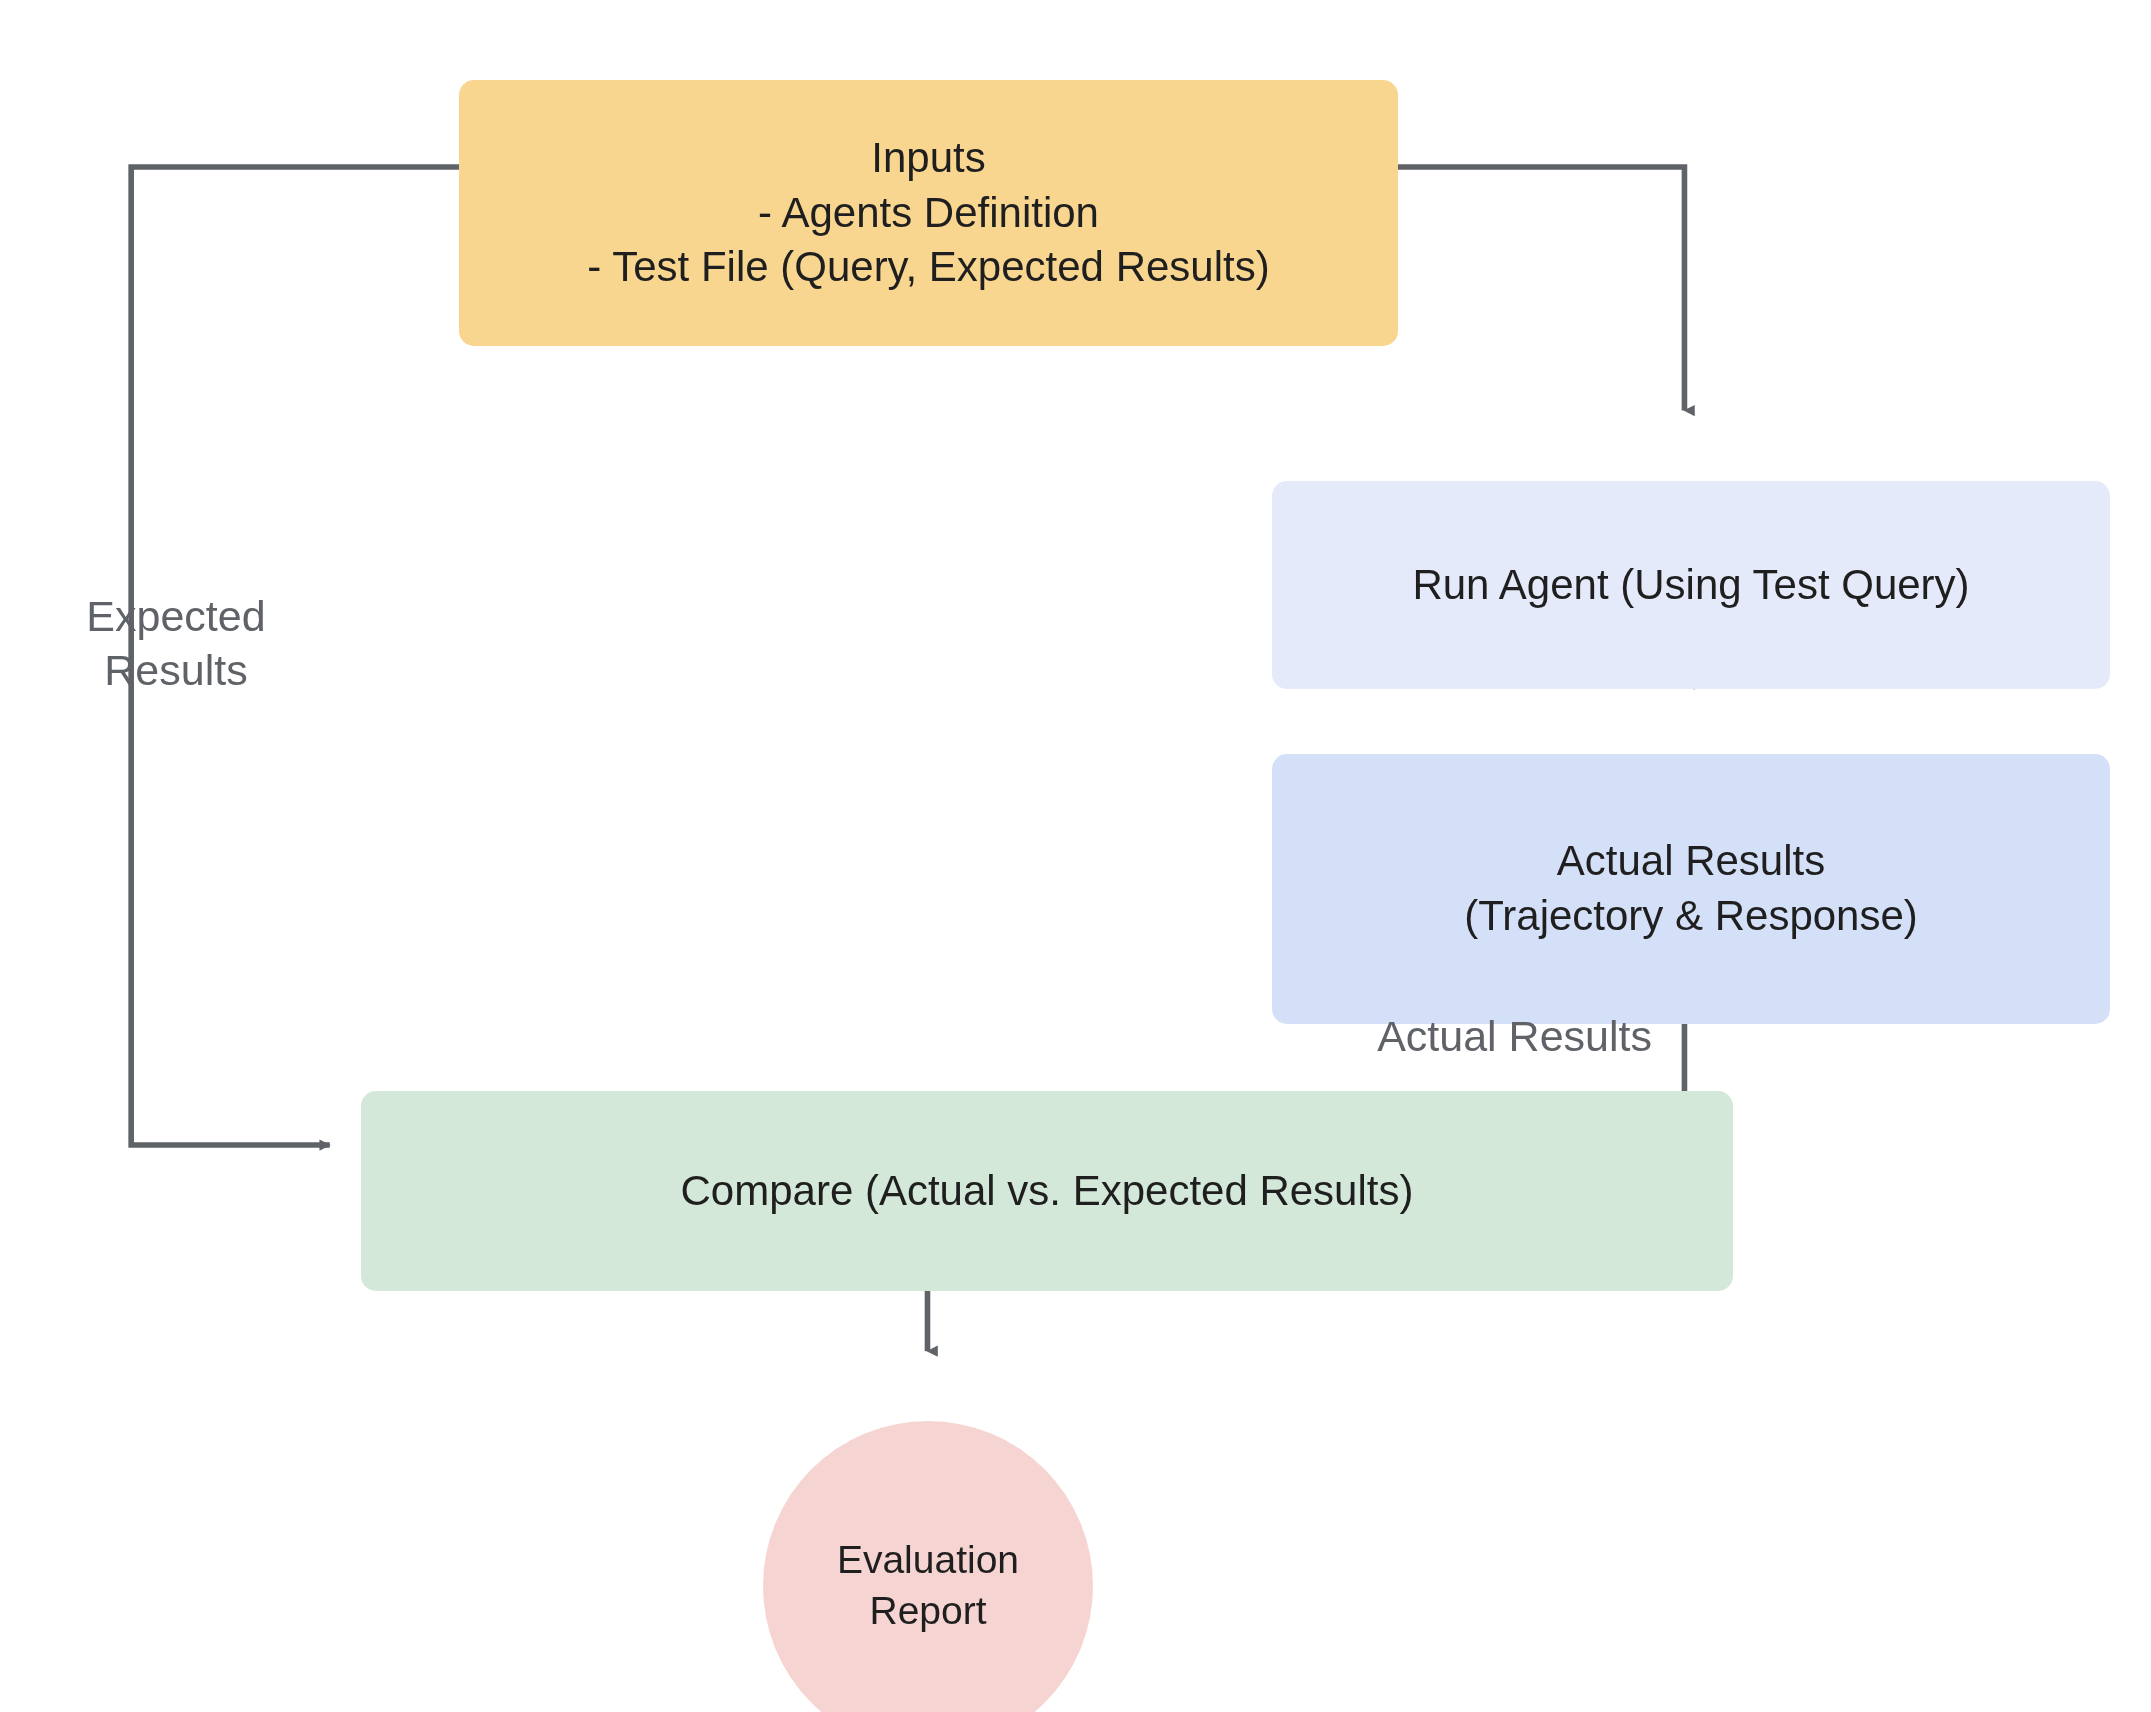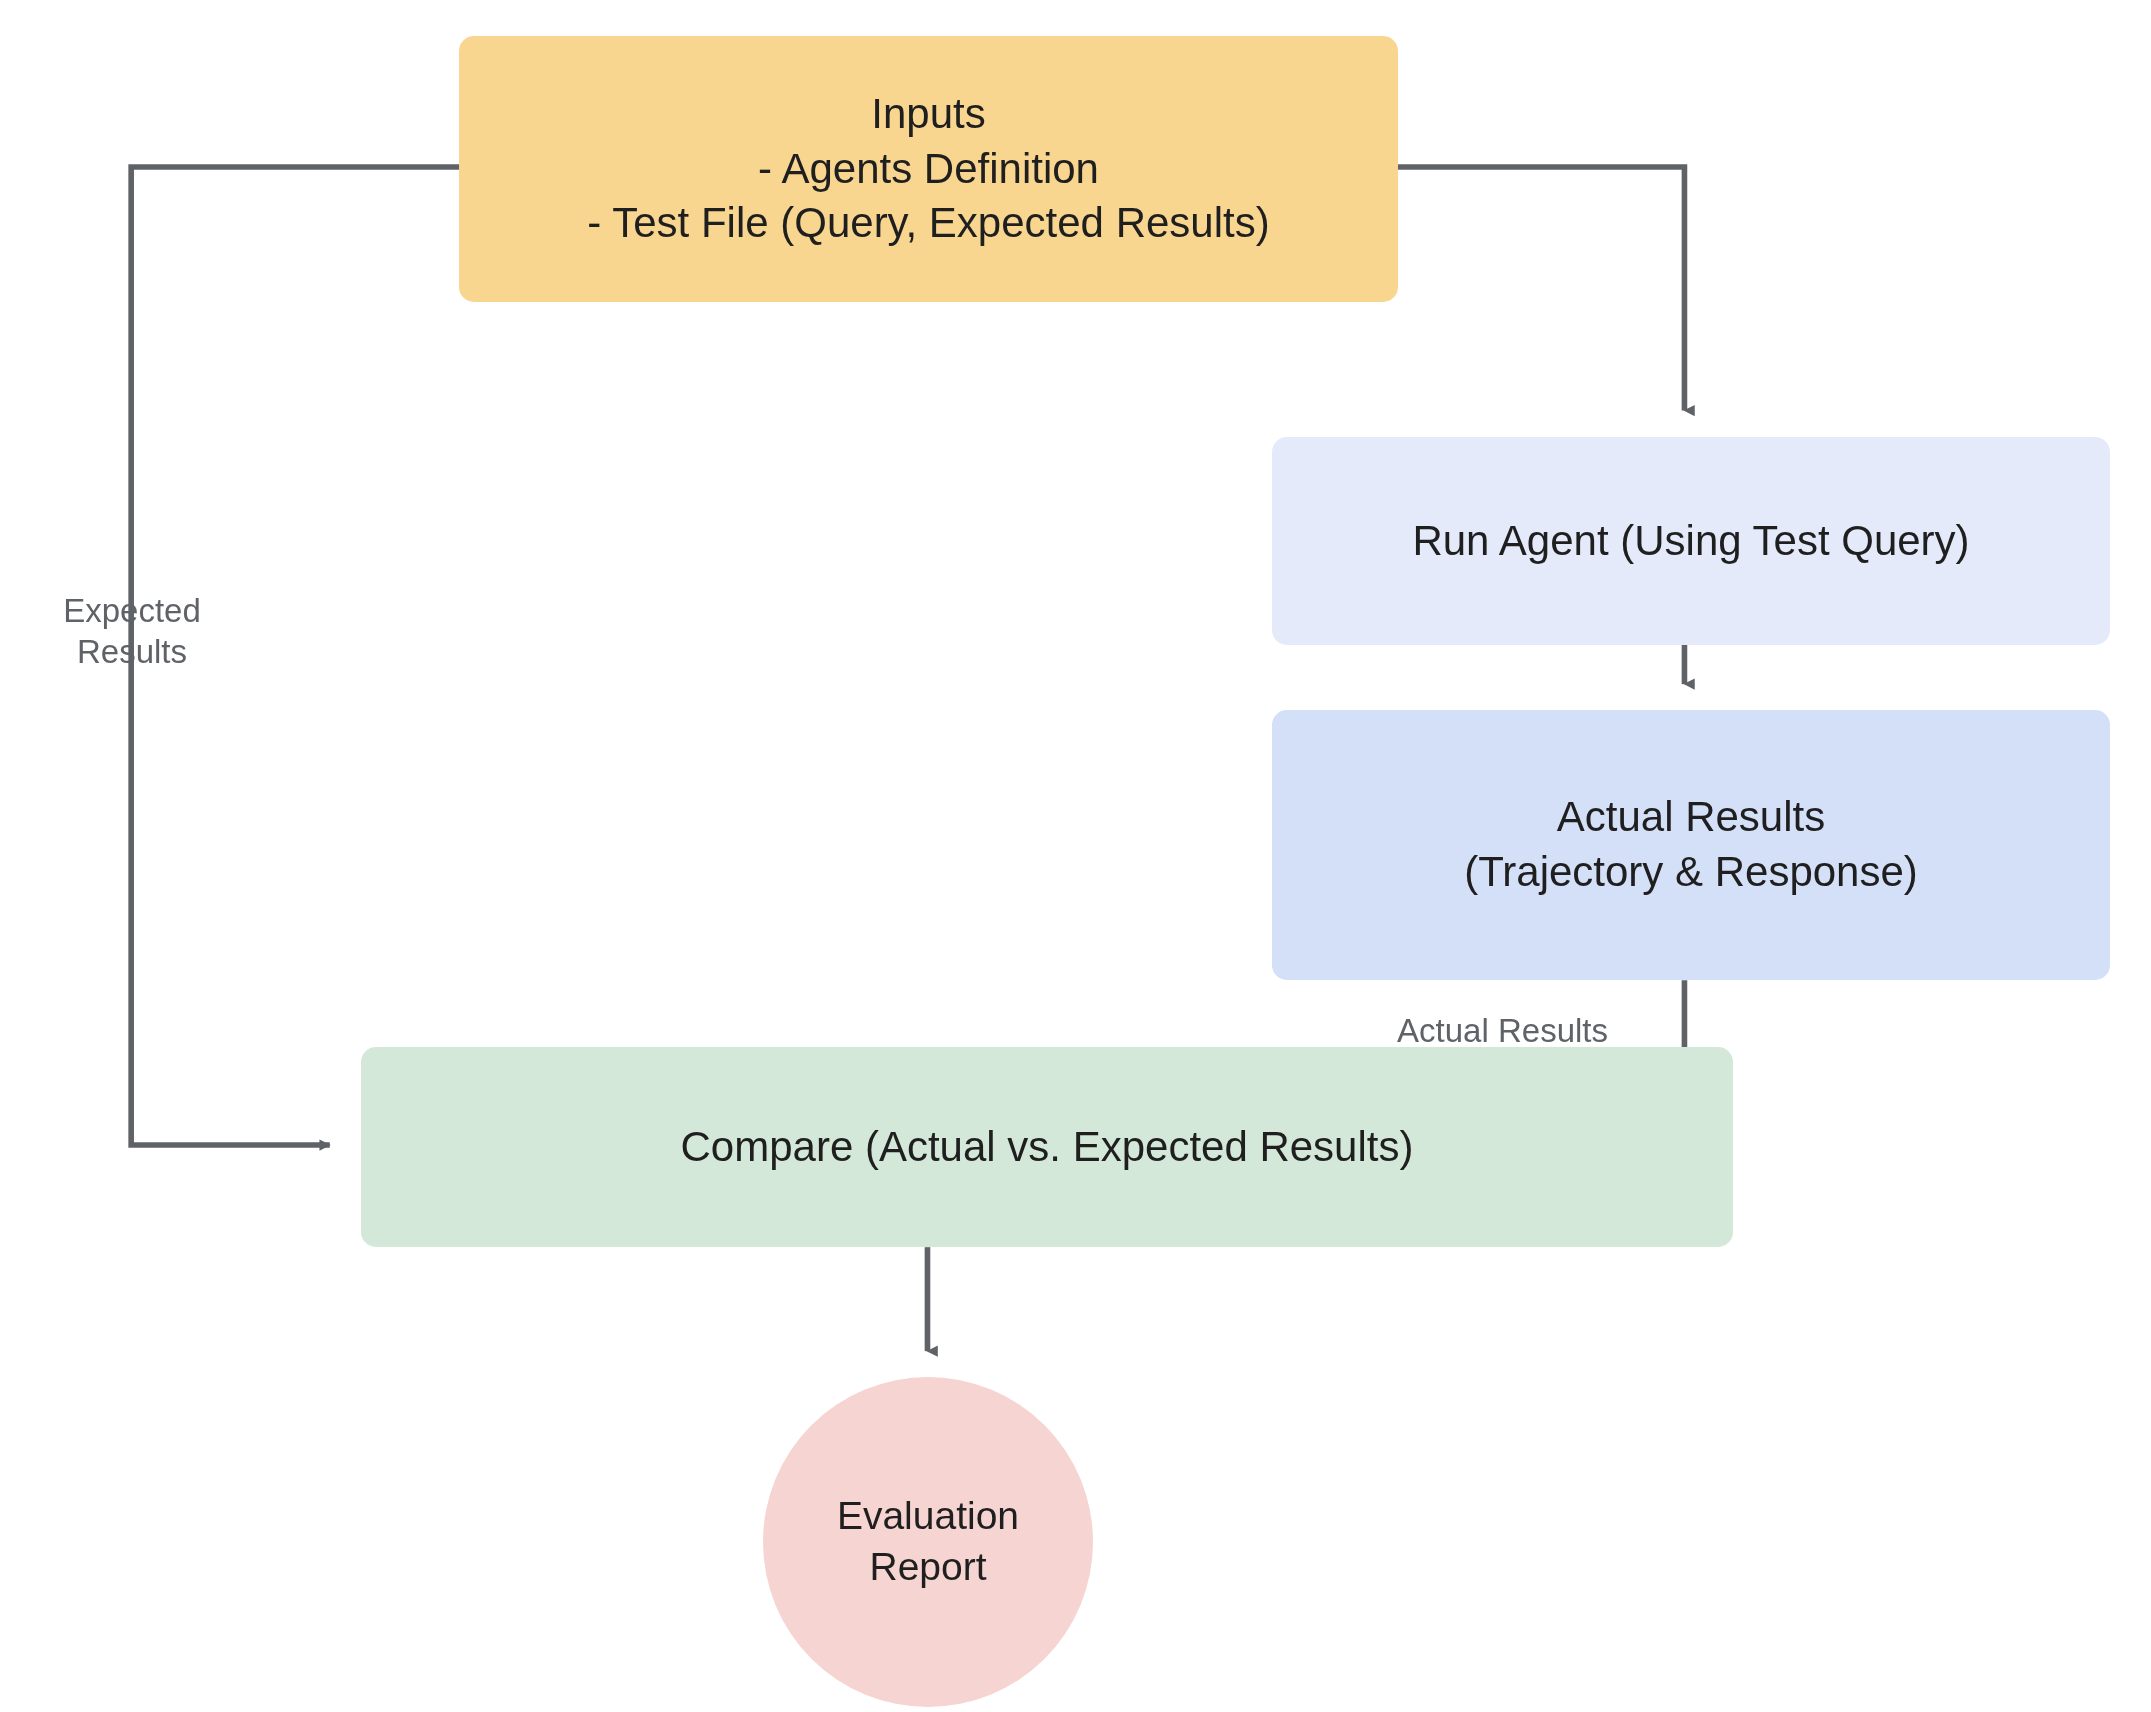--- a/index.html
+++ b/index.html
@@ -28,20 +28,21 @@
   }
   .node {
     position: absolute;
     box-sizing: border-box;
     display: flex;
     align-items: center;
     justify-content: flex-start;
     text-align: center;
     color: #1f1f1f;
     line-height: 1.30;
+    margin-top: 44px;
   }
   .node .label {
     width: 100%;
     padding: 0 17px;
     box-sizing: border-box;
     white-space: pre-line;
   }
 
   
   #node-inputs {
@@ -94,25 +95,26 @@
     width: 330px;
     height: 330px;
     background: #f6d4d2;
     border-radius: 50%;
     font-size: 39px;
   }
 
   .edge-label {
     position: absolute;
     color: #5f6368;
-    font-size: 33px;
+    font-size: 43px;
     line-height: 1.25;
     text-align: center;
     white-space: pre-line;
     pointer-events: none;
+    padding-left: 44px;
   }
   #edge-label-expected {
     left: 0px;
     top: 590px;
     width: 264px;
   }
   #edge-label-actual {
     left: 1308px;
     top: 1010px;
     width: 300px;

